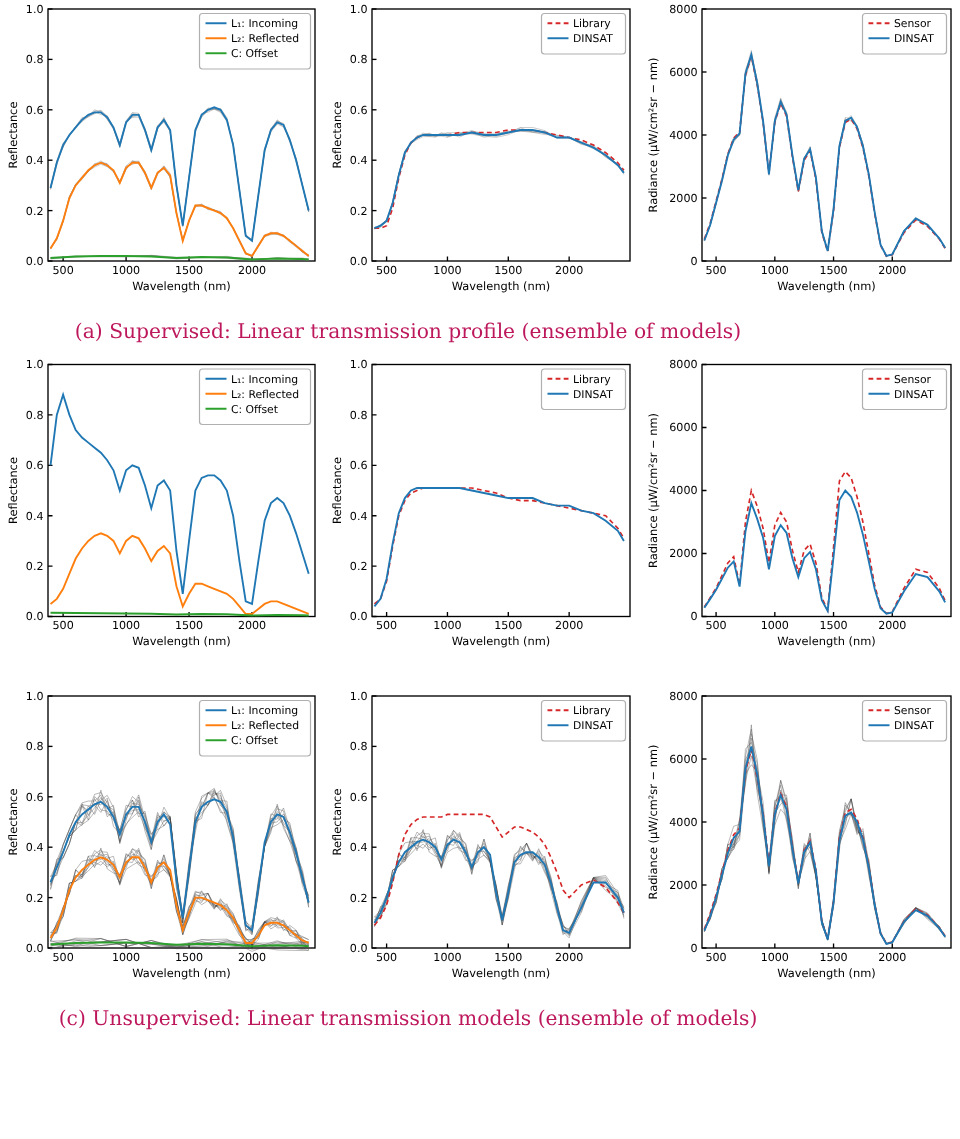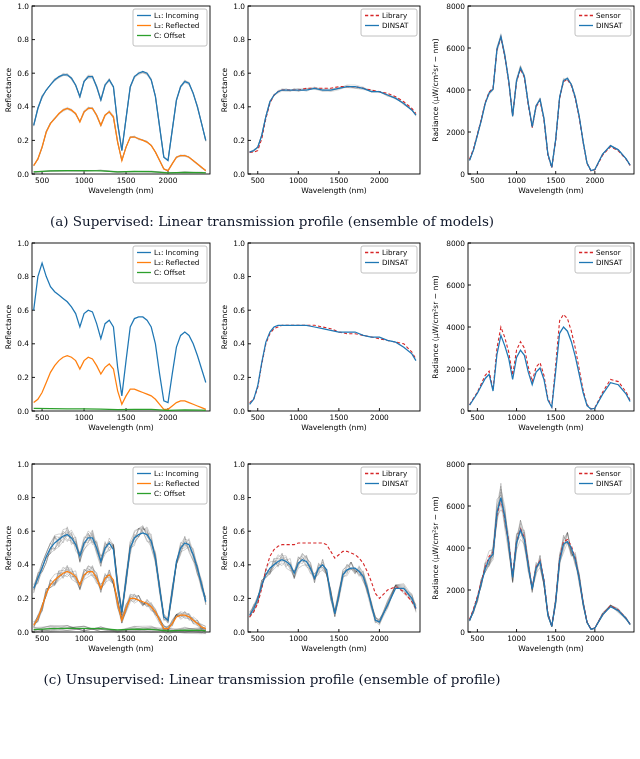--- a/index.html
+++ b/index.html
@@ -1,21 +1,21 @@
 <!DOCTYPE html>
 <html><head>
 <meta charset="utf-8">
 <style>
   html,body{margin:0;padding:0;background:#ffffff;}
   body{width:640px;height:759px;font-family:"DejaVu Serif",serif;color:#000;}
   .page{position:relative;width:640px;height:759px;overflow:hidden;}
   .row{position:relative;width:640px;height:213px;}
   .caption{
     width:544px;text-align:center;font-family:"DejaVu Serif",serif;
-    font-size:13.5px;color:#0f172a;line-height:1.2;
+    font-size:13.5px;color:#be185d;line-height:1.2;
   }
   .panel{position:absolute;top:0;height:200px;}
   .p1{left:2px;width:214px;}
   .p2{left:218px;width:208px;}
   .p3{left:428px;width:212px;}
   svg{display:block;}
   .tick{stroke:#000;stroke-width:0.9;}
   .ticklabel{font-family:"DejaVu Sans",sans-serif;font-size:7.4px;fill:#000;}
   .axlabel{font-family:"DejaVu Sans",sans-serif;font-size:7.6px;fill:#000;}
   .legendbox{fill:#ffffff;stroke:#b0b0b0;stroke-width:0.8;}
@@ -410,15 +410,15 @@
           <path d="M41.57,161.40 L45.48,150.90 L49.40,138.30 L53.31,123.60 L57.23,108.90 L61.14,98.40 L65.06,94.20 L68.97,56.40 L72.89,41.70 L76.80,60.60 L80.72,83.70 L84.63,117.30 L88.55,83.70 L92.46,71.10 L96.38,79.50 L100.29,106.80 L104.21,129.90 L108.12,108.90 L112.04,102.60 L115.95,121.50 L119.87,156.15 L123.78,168.12 L127.70,142.50 L131.61,100.50 L135.53,83.70 L139.44,81.60 L143.36,87.90 L147.27,100.50 L151.19,119.40 L155.10,144.60 L159.02,163.92 L162.93,171.06 L166.85,170.01 L174.68,156.15 L182.51,147.75 L190.34,151.95 L198.17,160.35 L202.08,166.02" class="dashed" stroke="#d62728"></path>
           <path d="M41.57,162.45 L45.48,153.00 L49.40,140.40 L53.31,125.70 L57.23,111.00 L61.14,100.50 L65.06,96.30 L68.97,54.30 L72.89,39.60 L76.80,58.50 L80.72,85.80 L84.63,119.40 L88.55,84.75 L92.46,72.15 L96.38,81.60 L100.29,107.85 L104.21,130.95 L108.12,109.95 L112.04,103.65 L115.95,122.55 L119.87,156.78 L123.78,168.33 L127.70,143.55 L131.61,102.60 L135.53,85.80 L139.44,83.70 L143.36,90.00 L147.27,101.55 L151.19,120.45 L155.10,145.02 L159.02,164.34 L162.93,171.27 L166.85,170.22 L174.68,156.57 L182.51,148.80 L190.34,152.58 L198.17,160.77 L202.08,166.44" class="series" stroke="#1f77b4"></path>
           <rect x="147" y="9" width="56" height="27" class="legendbox" rx="2"></rect>
           <line x1="151" y1="15.5" x2="165" y2="15.5" stroke="#d62728" stroke-width="1.3" stroke-dasharray="3.2 2.2"></line>
           <text x="168" y="18" class="legtext">Sensor</text>
           <line x1="151" y1="25.5" x2="165" y2="25.5" stroke="#1f77b4" stroke-width="1.3"></line>
           <text x="168" y="28" class="legtext">DINSAT</text>
         </svg>
       </div>
   </div>
-  <div class="caption">(c) Unsupervised: Linear transmission profile (ensemble of profile)</div>
+  <div class="caption">(c) Unsupervised: Linear transmission models (ensemble of models)</div>
 
 </div>
 
 </body></html>

